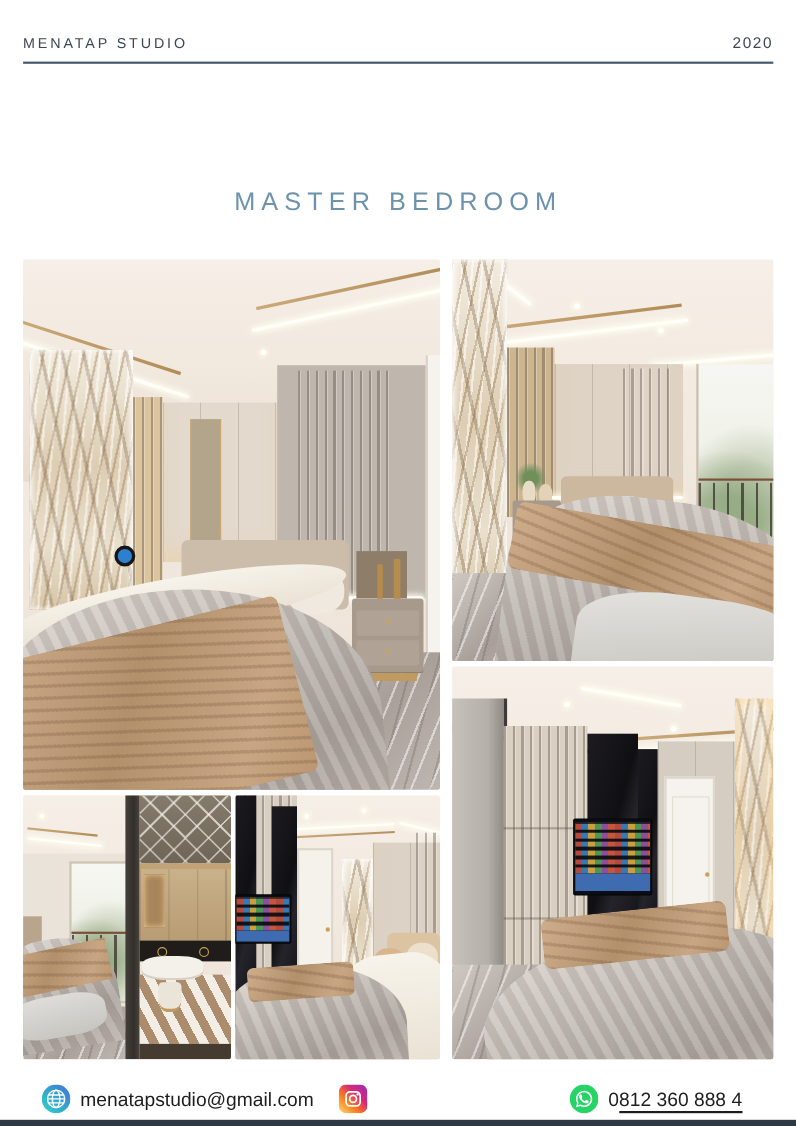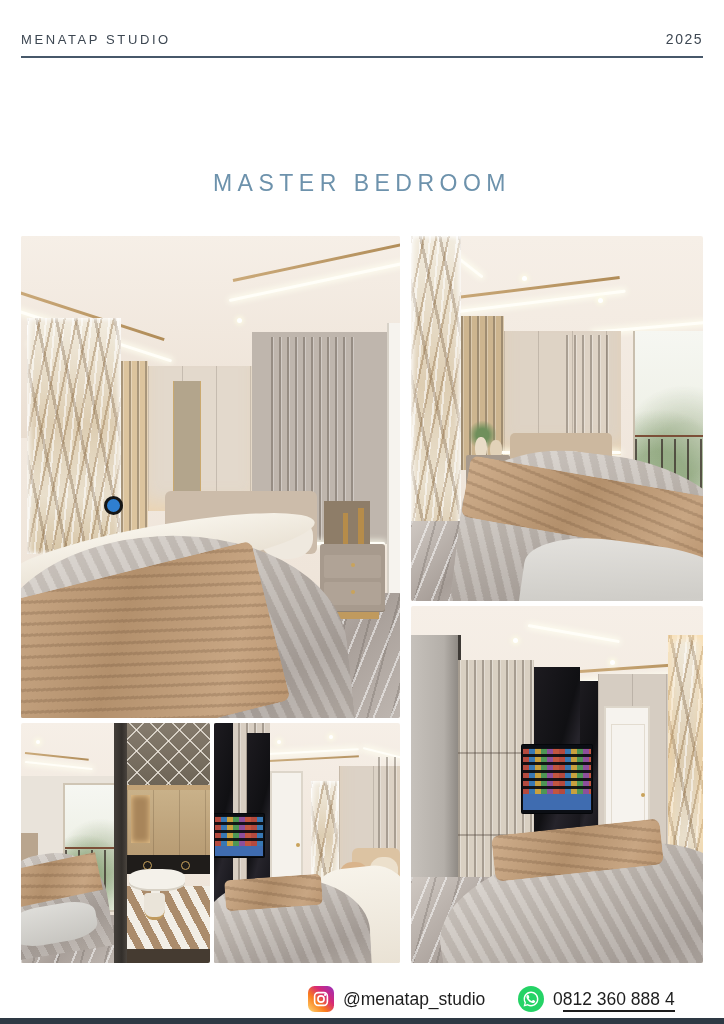--- a/index.html
+++ b/index.html
@@ -76,21 +76,21 @@
   .contact svg{display:block;}
   .wa-underline{border-bottom:2px solid #1d1d1d;padding-bottom:1px;}
   .bottom-bar{position:absolute;left:0;bottom:0;width:724px;height:6px;background:#2e3944;}
 </style>
 </head>
 <body>
 
 <div class="page">
 
   <div class="studio-name">MENATAP STUDIO</div>
-  <div class="year">2025</div>
+  <div class="year">2020</div>
   <div class="header-rule" style="background-color: rgb(71, 88, 106);"></div>
 
   <div class="subtitle" style="color: rgb(109, 146, 172);">MASTER BEDROOM</div>
 
   <div class="photo ceil" style="left:21px;top:236px;width:379px;height:482px;" aria-label="Master bedroom render - bed with marble accent wall, slat panels and nightstand">
     <div class="abs ceil" style="left:0;top:0;width:100%;height:42%;"></div>
     <div class="gold" style="left:-2%;top:11%;width:42%;transform:rotate(18deg);"></div>
     <div class="led" style="left:-2%;top:15%;width:44%;transform:rotate(18deg);"></div>
     <div class="led" style="left:2%;top:22%;width:38%;transform:rotate(16deg);"></div>
     <div class="gold" style="left:56%;top:9%;width:48%;transform:rotate(-12deg);"></div>
@@ -250,41 +250,59 @@
       <div class="abs" style="left:12%;top:10%;width:76%;height:78%;border:1.5px solid #e3dcd0;"></div>
       <div class="knob" style="right:8%;top:52%;left:auto;"></div>
     </div>
     <div class="abs marble" style="left:88%;top:8%;width:12%;height:76%;box-shadow:inset 0 0 14px rgba(255,215,150,.85);"></div>
     <div class="abs floorm" style="left:0;top:76%;width:48%;height:24%;"></div>
     <div class="abs sheet" style="left:68%;top:80%;width:40%;height:28%;border-radius:40%;"></div>
     <div class="abs duvet" style="left:10%;top:68%;width:104%;height:46%;transform:rotate(-9deg);border-radius:45% 40% 0 0;"></div>
     <div class="abs throw" style="left:28%;top:62%;width:58%;height:13%;transform:rotate(-6deg);border-radius:8px;"></div>
   </div>
 
+  <div class="contact" style="left:38px;">
+    <span>
+      <svg width="26" height="26" viewBox="0 0 26 26">
+        <defs>
+            <linearGradient id="gg" x1="0" y1="1" x2="1" y2="0">
+          <stop offset="0" stop-color="#2fd6c3"></stop>
+              <stop offset="1" stop-color="#3f72d9"></stop>
+        </linearGradient>
+          </defs>
+        <circle cx="13" cy="13" r="13" fill="url(#gg)"></circle>
+        <g stroke="#fff" stroke-width="1.3" fill="none">
+          <circle cx="13" cy="13" r="7.8"></circle>
+          <ellipse cx="13" cy="13" rx="3.4" ry="7.8"></ellipse>
+          <path d="M5.2 13h15.6 M6.4 9.4h13.2 M6.4 16.6h13.2"></path>
+        </g>
+      </svg>
+    </span>
+    <span>menatapstudio@gmail.com</span>
+  </div>
 
   <div class="contact" style="left:308px;">
     <span>
       <svg width="26" height="26" viewBox="0 0 26 26">
         <defs>
             <linearGradient id="ig" x1="0" y1="1" x2="1" y2="0">
           <stop offset="0" stop-color="#feda75"></stop>
               <stop offset=".35" stop-color="#fa7e1e"></stop>
           <stop offset=".65" stop-color="#d62976"></stop>
               <stop offset="1" stop-color="#962fbf"></stop>
         </linearGradient>
           </defs>
         <rect width="26" height="26" rx="6.5" fill="url(#ig)"></rect>
         <g stroke="#fff" stroke-width="1.6" fill="none">
           <rect x="6.6" y="6.6" width="12.8" height="12.8" rx="3.6"></rect>
           <circle cx="13" cy="13" r="3.1"></circle>
         </g>
         <circle cx="17.1" cy="8.9" r="1.1" fill="#fff"></circle>
       </svg>
     </span>
-    <span>@menatap_studio</span>
   </div>
 
   <div class="contact" style="left:518px;">
     <span>
       <svg width="26" height="26" viewBox="0 0 26 26">
         <circle cx="13" cy="13" r="13" fill="#25d366" style="fill: rgb(37, 211, 102);"></circle>
         <path fill="#fff" d="M13 5.6c-4.1 0-7.4 3.3-7.4 7.4 0 1.3.34 2.6 1 3.7l-1.06 3.9 4-1.05a7.4 7.4 0 0 0 3.46.86c4.1 0 7.4-3.3 7.4-7.4s-3.3-7.41-7.4-7.41zm0 13.4a6 6 0 0 1-3.05-.83l-.22-.13-2.37.62.63-2.3-.14-.24a6 6 0 1 1 5.15 2.88z"></path>
         <path fill="#fff" d="M10.6 9.3c-.16-.36-.33-.37-.48-.37h-.41c-.14 0-.37.05-.57.26s-.75.73-.75 1.78.77 2.07.88 2.21 1.49 2.38 3.68 3.24c1.82.72 2.19.58 2.58.54s1.27-.52 1.45-1.02.18-.93.13-1.02-.2-.14-.41-.25-1.27-.63-1.47-.7-.34-.11-.48.1-.55.7-.68.84-.25.16-.46.05a5.8 5.8 0 0 1-1.71-1.06 6.4 6.4 0 0 1-1.18-1.47c-.12-.21 0-.33.09-.43s.21-.25.32-.37.14-.21.21-.36.04-.27-.02-.37-.46-1.12-.64-1.5z"></path>
       </svg>
     </span>

